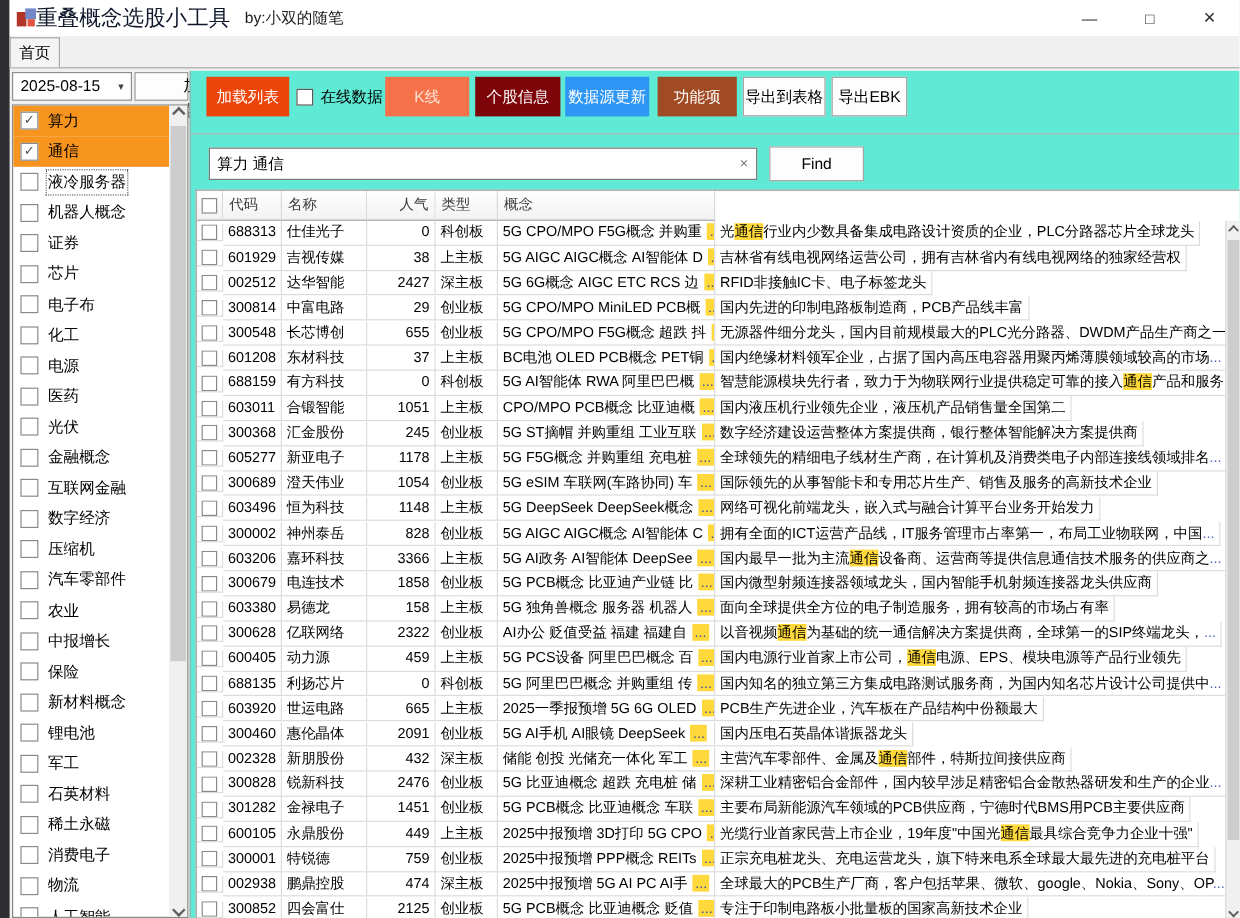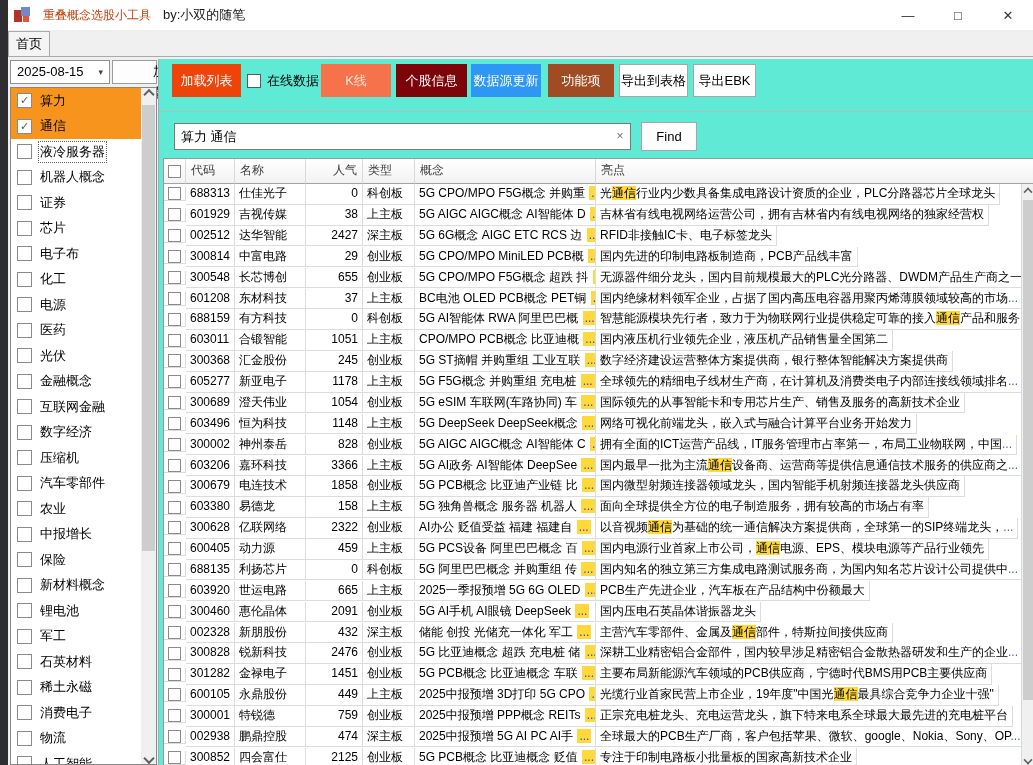--- a/index.html
+++ b/index.html
@@ -5,21 +5,21 @@
   html,body{margin:0;padding:0;}
   body{width:1033px;height:765px;position:relative;overflow:hidden;background:#f0f0f0;
        font-family:"Liberation Sans","DejaVu Sans",sans-serif;color:#000;}
   .leftstrip{position:absolute;left:0;top:0;width:8px;height:765px;background:#2e2e30;}
   
   .titlebar{position:absolute;left:8px;top:0;width:1025px;height:30px;background:#fff;display:flex;align-items:center;}
   .appicon{width:16px;height:16px;margin-left:6px;position:relative;flex:none;}
   .appicon .pa{position:absolute;left:0;top:3px;width:8px;height:12px;background:#b23327;}
   .appicon .pb{position:absolute;left:7px;top:0;width:9px;height:9px;background:#7388c9;}
   .appicon .pc{position:absolute;left:9px;top:9px;width:6px;height:6px;background:#e2543d;}
-  .wtitle{margin-left:13px;font-size:12px;color:#c2410c;}
+  .wtitle{margin-left:0;font-size:18px;color:#0f172a;}
   .wsub{margin-left:12px;font-size:13px;color:#1b1b1b;}
   .wctrl{position:absolute;right:0;top:0;height:30px;display:flex;}
   .wbtn{width:50px;height:30px;display:flex;align-items:center;justify-content:center;font-size:13px;color:#333;}
   
   .tab{position:absolute;left:8px;top:31px;width:42px;height:25px;background:#f4f4f4;border:1px solid #a9a9a9;border-bottom:none;
        box-sizing:border-box;font-size:13px;display:flex;align-items:center;justify-content:center;z-index:3;}
   .pageline{position:absolute;left:8px;top:56px;width:1025px;height:0;border-top:1px solid #a9a9a9;}
   
   .datebox{position:absolute;left:10px;top:60px;width:100px;height:24px;background:#fff;border:1px solid #8f8f8f;
            box-sizing:border-box;font-size:13px;line-height:22px;padding-left:6px;}
@@ -50,21 +50,21 @@
   #btn-ds{left:312px;width:70px;background:#2e97f5;}
   #btn-func{left:389px;width:66px;background:#a14b24;}
   #btn-export-table{left:460px;width:69px;background:#fdfdfd;border:1px solid #a6a6a6;color:#000;line-height:31px;box-sizing:border-box;}
   #btn-export-ebk{left:534px;width:63px;background:#fdfdfd;border:1px solid #a6a6a6;color:#000;line-height:31px;box-sizing:border-box;}
   .olchk{position:absolute;left:88px;top:15px;width:14px;height:14px;background:#fff;border:1px solid #5a5a5a;box-sizing:border-box;}
   .ollbl{position:absolute;left:108px;top:5px;height:33px;line-height:33px;font-size:13px;color:#000;}
   .groupline{position:absolute;left:0;top:52px;width:875px;height:0;border-top:1px solid #b9b9b9;}
   .searchbox{position:absolute;left:15px;top:64px;width:457px;height:27px;border:1px solid #7a7a7a;background:#fff;
              box-sizing:border-box;font-size:13px;padding:0 24px 0 6px;font-family:inherit;outline:none;}
   .clearx{position:absolute;left:452px;top:64px;width:18px;height:27px;line-height:26px;text-align:center;color:#777;font-size:12px;}
-  .findbtn{position:absolute;left:482px;top:63px;width:56px;height:29px;background:#fdfdfd;border:1px solid #a6a6a6;
+  .findbtn{position:absolute;left:482px;top:63px;width:79px;height:29px;background:#fdfdfd;border:1px solid #a6a6a6;
            box-sizing:border-box;font-size:13px;text-align:center;line-height:27px;}
   
   .tbl{position:absolute;left:4px;top:99px;width:871px;height:610px;background:#fff;border-left:1px solid #999;
        border-top:1px solid #999;box-sizing:border-box;overflow:hidden;}
   .thead{display:flex;height:25px;}
   .th{box-sizing:border-box;flex:none;border-right:1px solid #d9d9d9;border-bottom:1px solid #a3a3a3;
       background:linear-gradient(#ffffff,#f2f2f2);font-size:12px;color:#3c3c3c;padding:0 5px;line-height:23px;
       white-space:nowrap;overflow:hidden;}
   .w-sel{width:22px;padding:0;display:flex;align-items:center;justify-content:center;}
   .w-code{width:49px;}.w-name{width:71px;}.w-pop{width:57px;text-align:right;}.w-type{width:52px;}
@@ -252,21 +252,20 @@
   <div class="tbl">
     <div class="thead">
       <div class="th w-sel">
           <span class="cb2"></span>
         </div>
     <div class="th w-code">代码</div>
         <div class="th w-name">名称</div>
         <div class="th w-pop">人气</div>
         <div class="th w-type">类型</div>
         <div class="th w-concept">概念</div>
-        <div class="th w-hl">亮点</div>
       </div>
     <div class="tbody">
         <div class="trow">
           <div class="td w-sel">
             <span class="cb2"></span>
           </div>
           <div class="td w-code">688313</div>
           <div class="td w-name">仕佳光子</div>
           <div class="td w-pop">0</div>
           <div class="td w-type">科创板</div>

